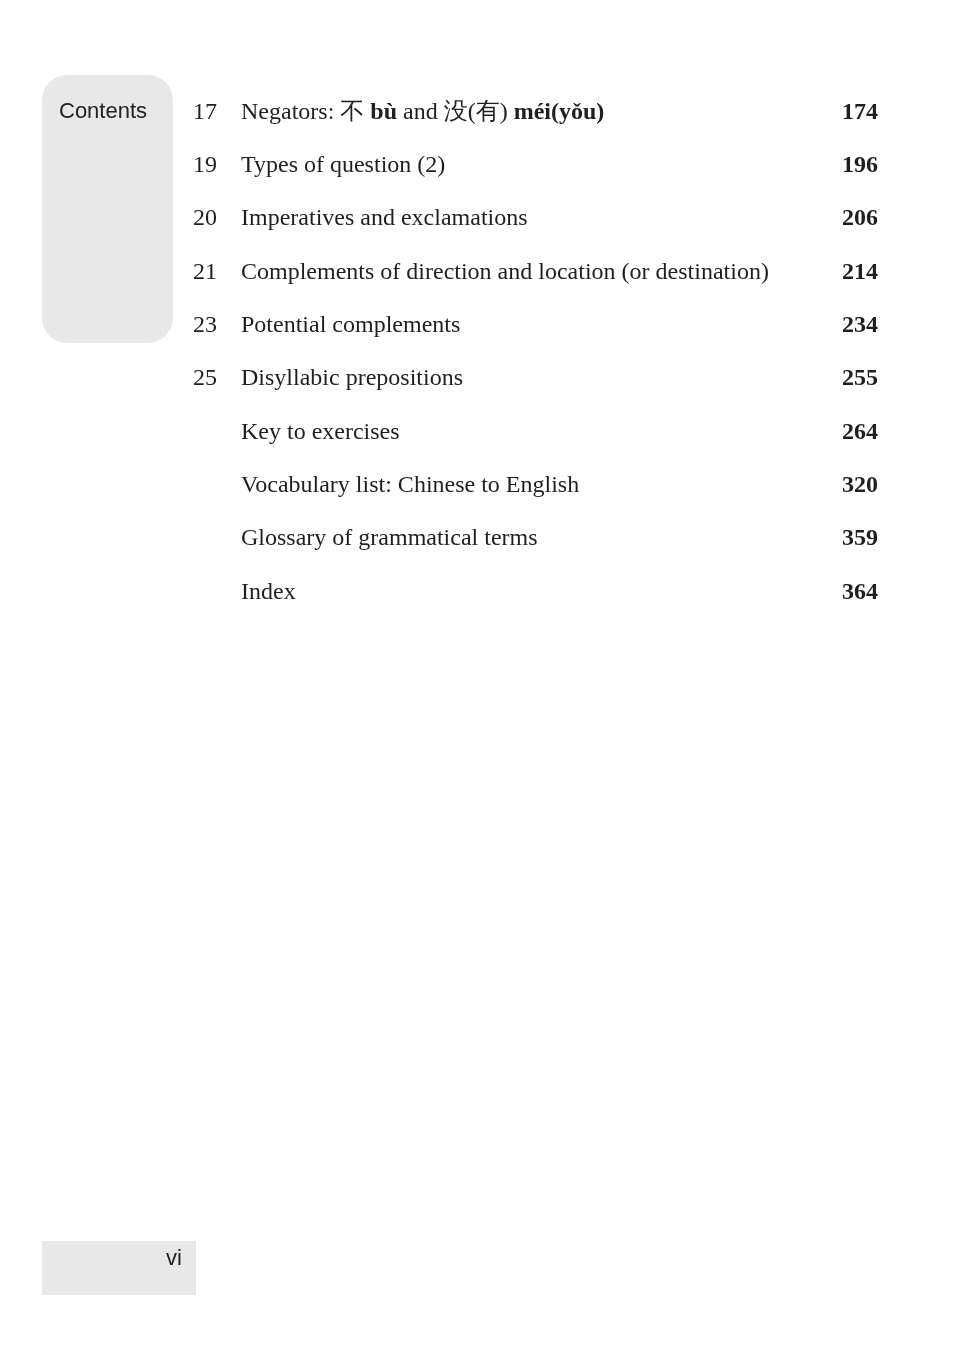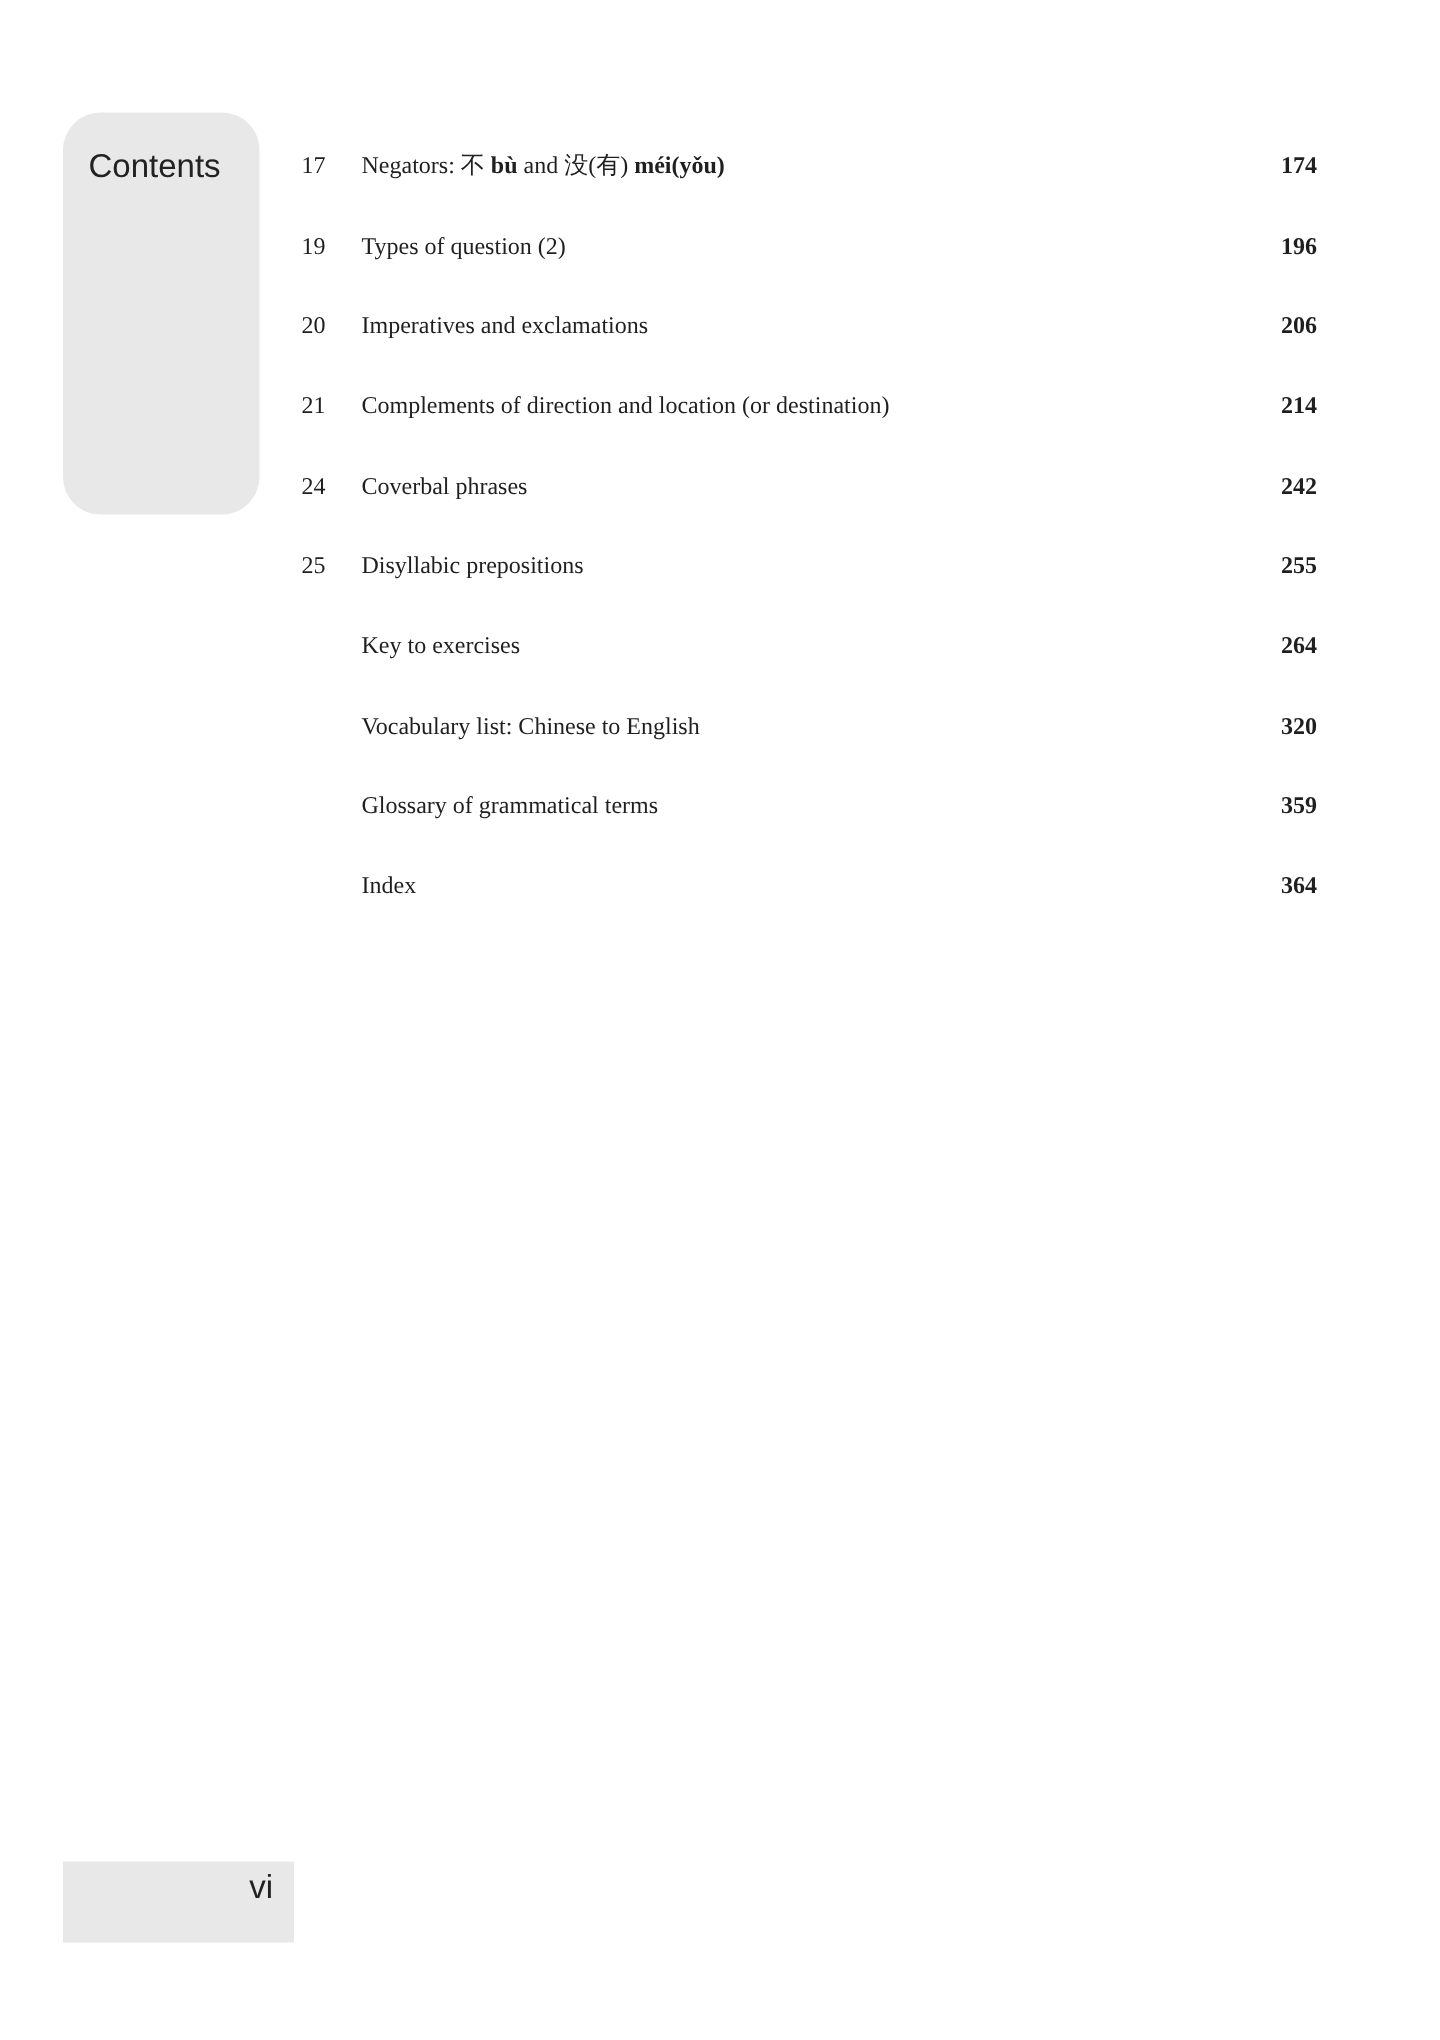--- a/index.html
+++ b/index.html
@@ -35,21 +35,21 @@
   .toc {
     position: absolute;
     left: 190px;
     top: 85px;
     width: 688px;
   }
   .toc-row {
     display: flex;
     align-items: center;
     height: 53.3px;
-    font-size: 16px;
+    font-size: 24px;
     line-height: 1.15;
     white-space: nowrap;
   }
   .toc-num {
     width: 27px;
     text-align: right;
     flex: 0 0 auto;
   }
   .toc-title {
     margin-left: 24px;
@@ -110,26 +110,26 @@
     <span class="toc-page">206</span>
   </div>
 
   <div class="toc-row">
     <span class="toc-num">21</span>
     <span class="toc-title"><span>Complements of direction and location (or destination)</span></span>
     <span class="toc-page">214</span>
   </div>
 
 
+  <div class="toc-row">
+    <span class="toc-num">23</span>
+    <span class="toc-title"><span>Potential complements</span></span>
+    <span class="toc-page">234</span>
+  </div>
 
-  <div class="toc-row">
-    <span class="toc-num">24</span>
-    <span class="toc-title"><span>Coverbal phrases</span></span>
-    <span class="toc-page">242</span>
-  </div>
 
   <div class="toc-row">
     <span class="toc-num">25</span>
     <span class="toc-title"><span>Disyllabic prepositions</span></span>
     <span class="toc-page">255</span>
   </div>
 
   <div class="toc-row">
     <span class="toc-num"></span>
     <span class="toc-title"><span>Key to exercises</span></span>

